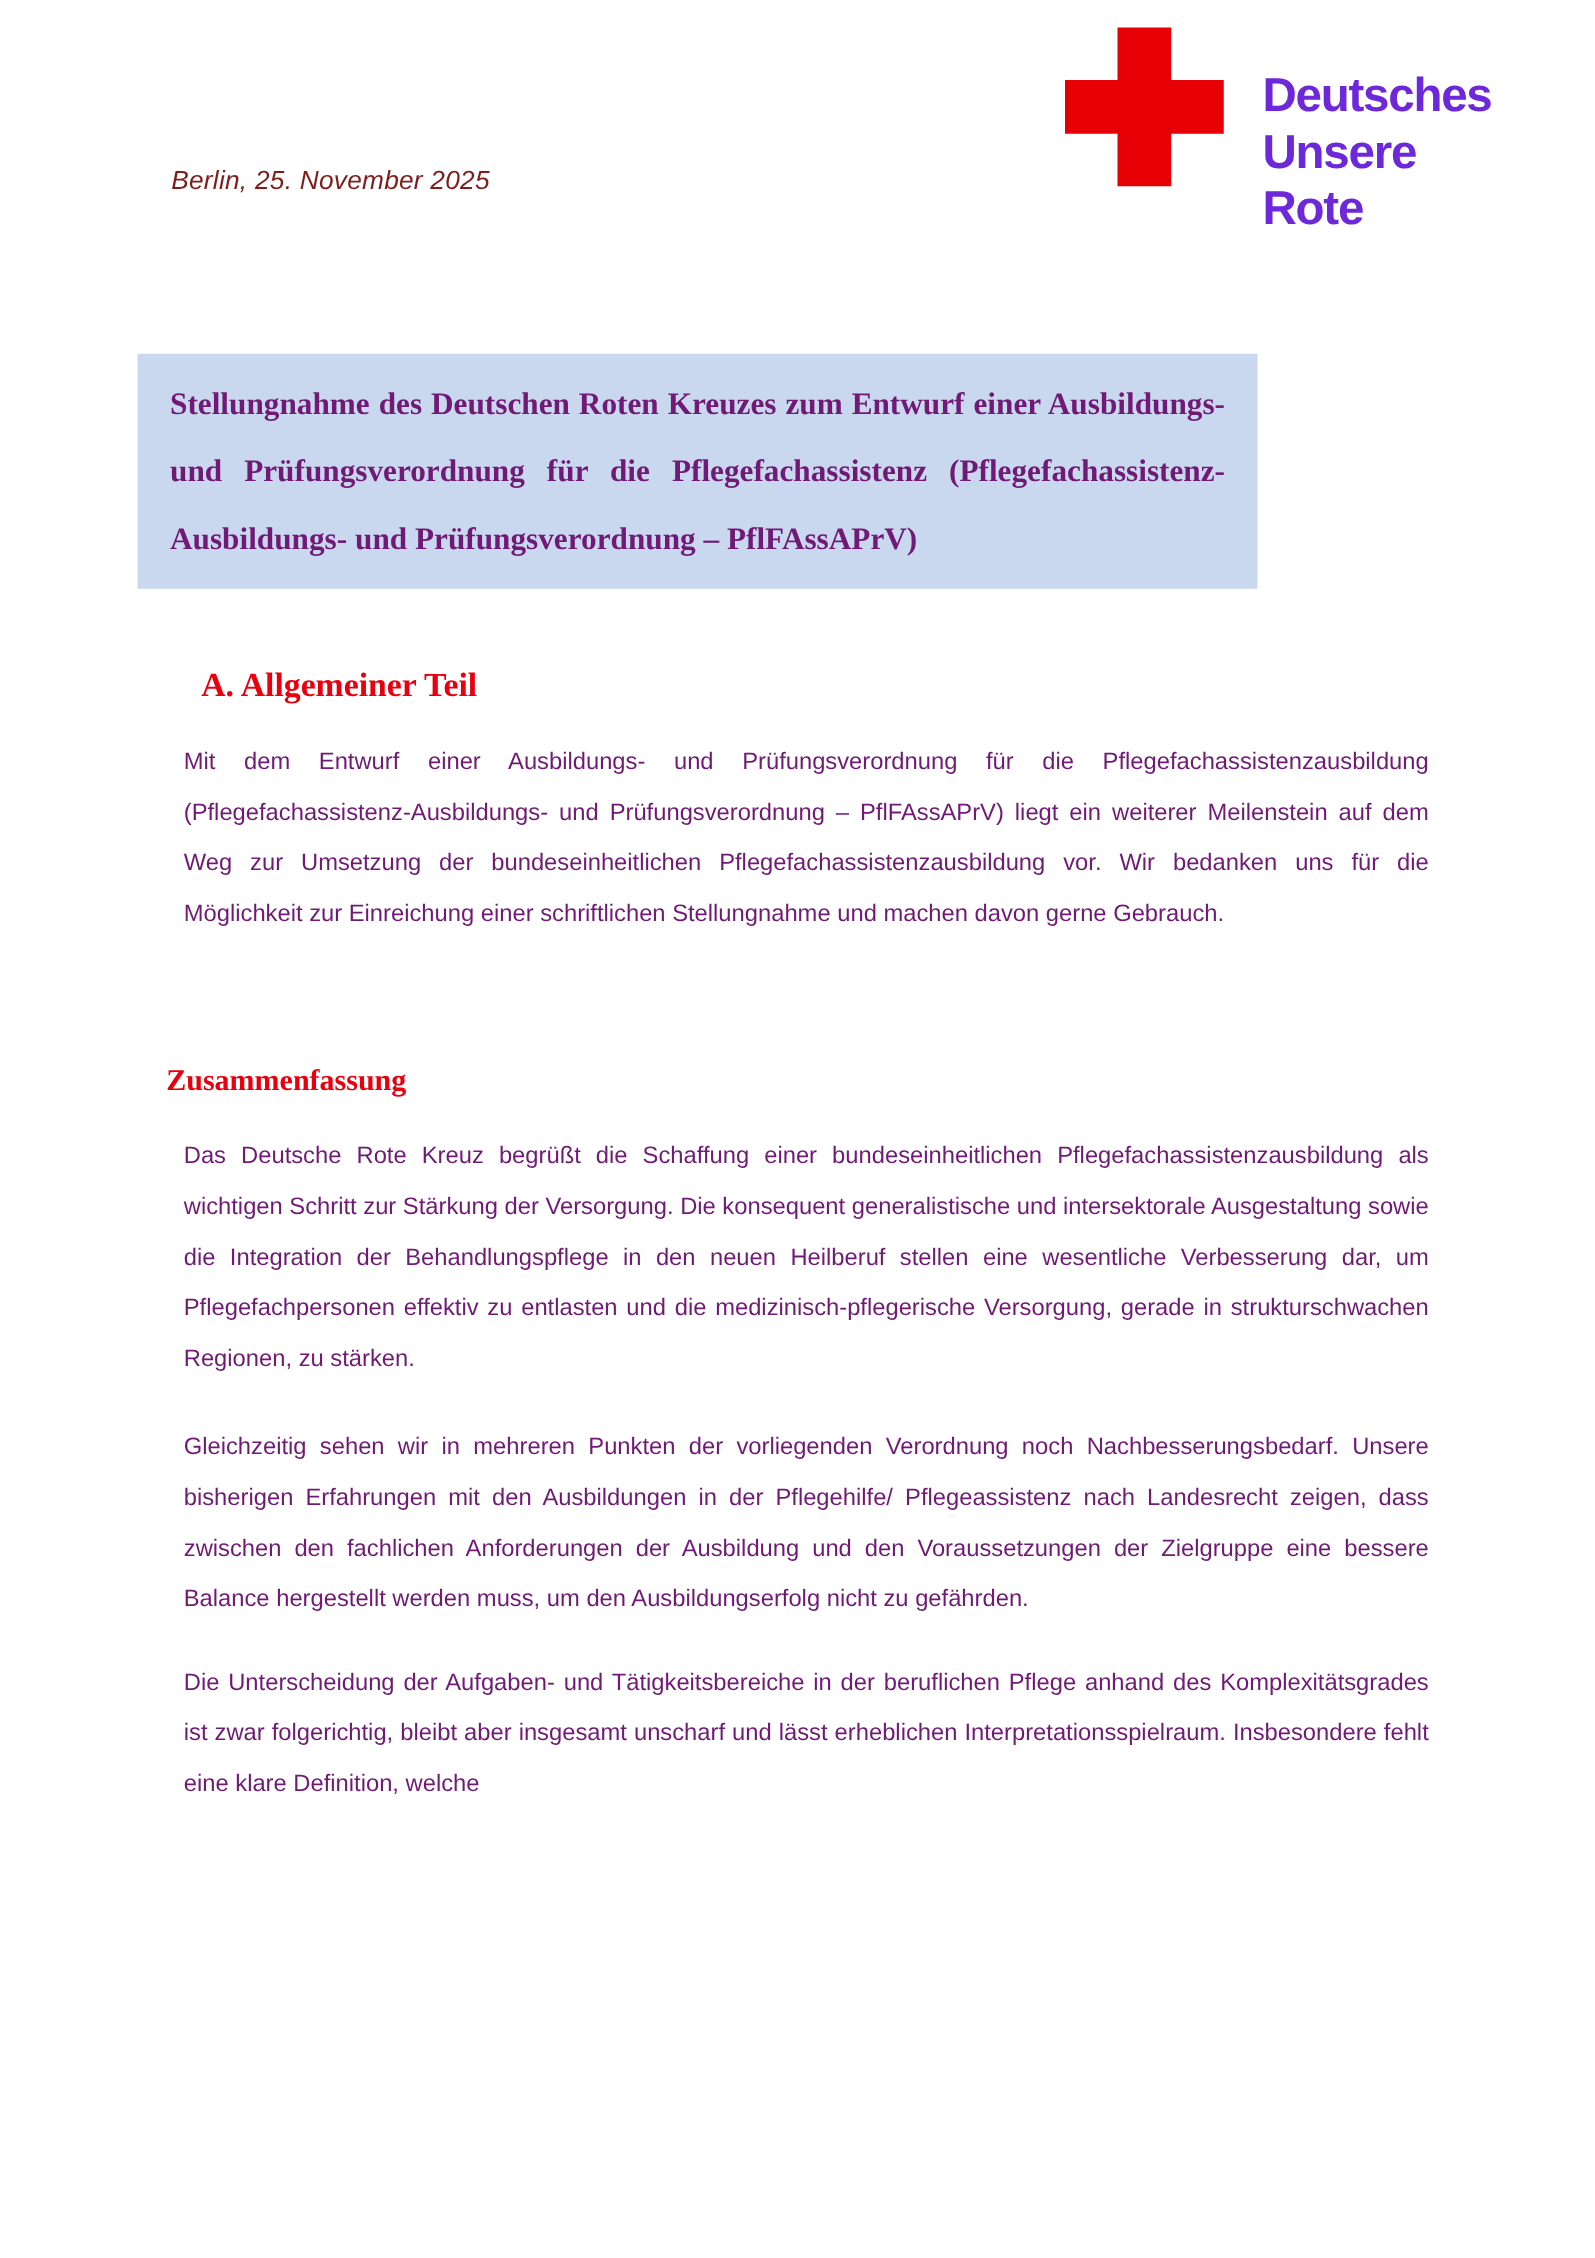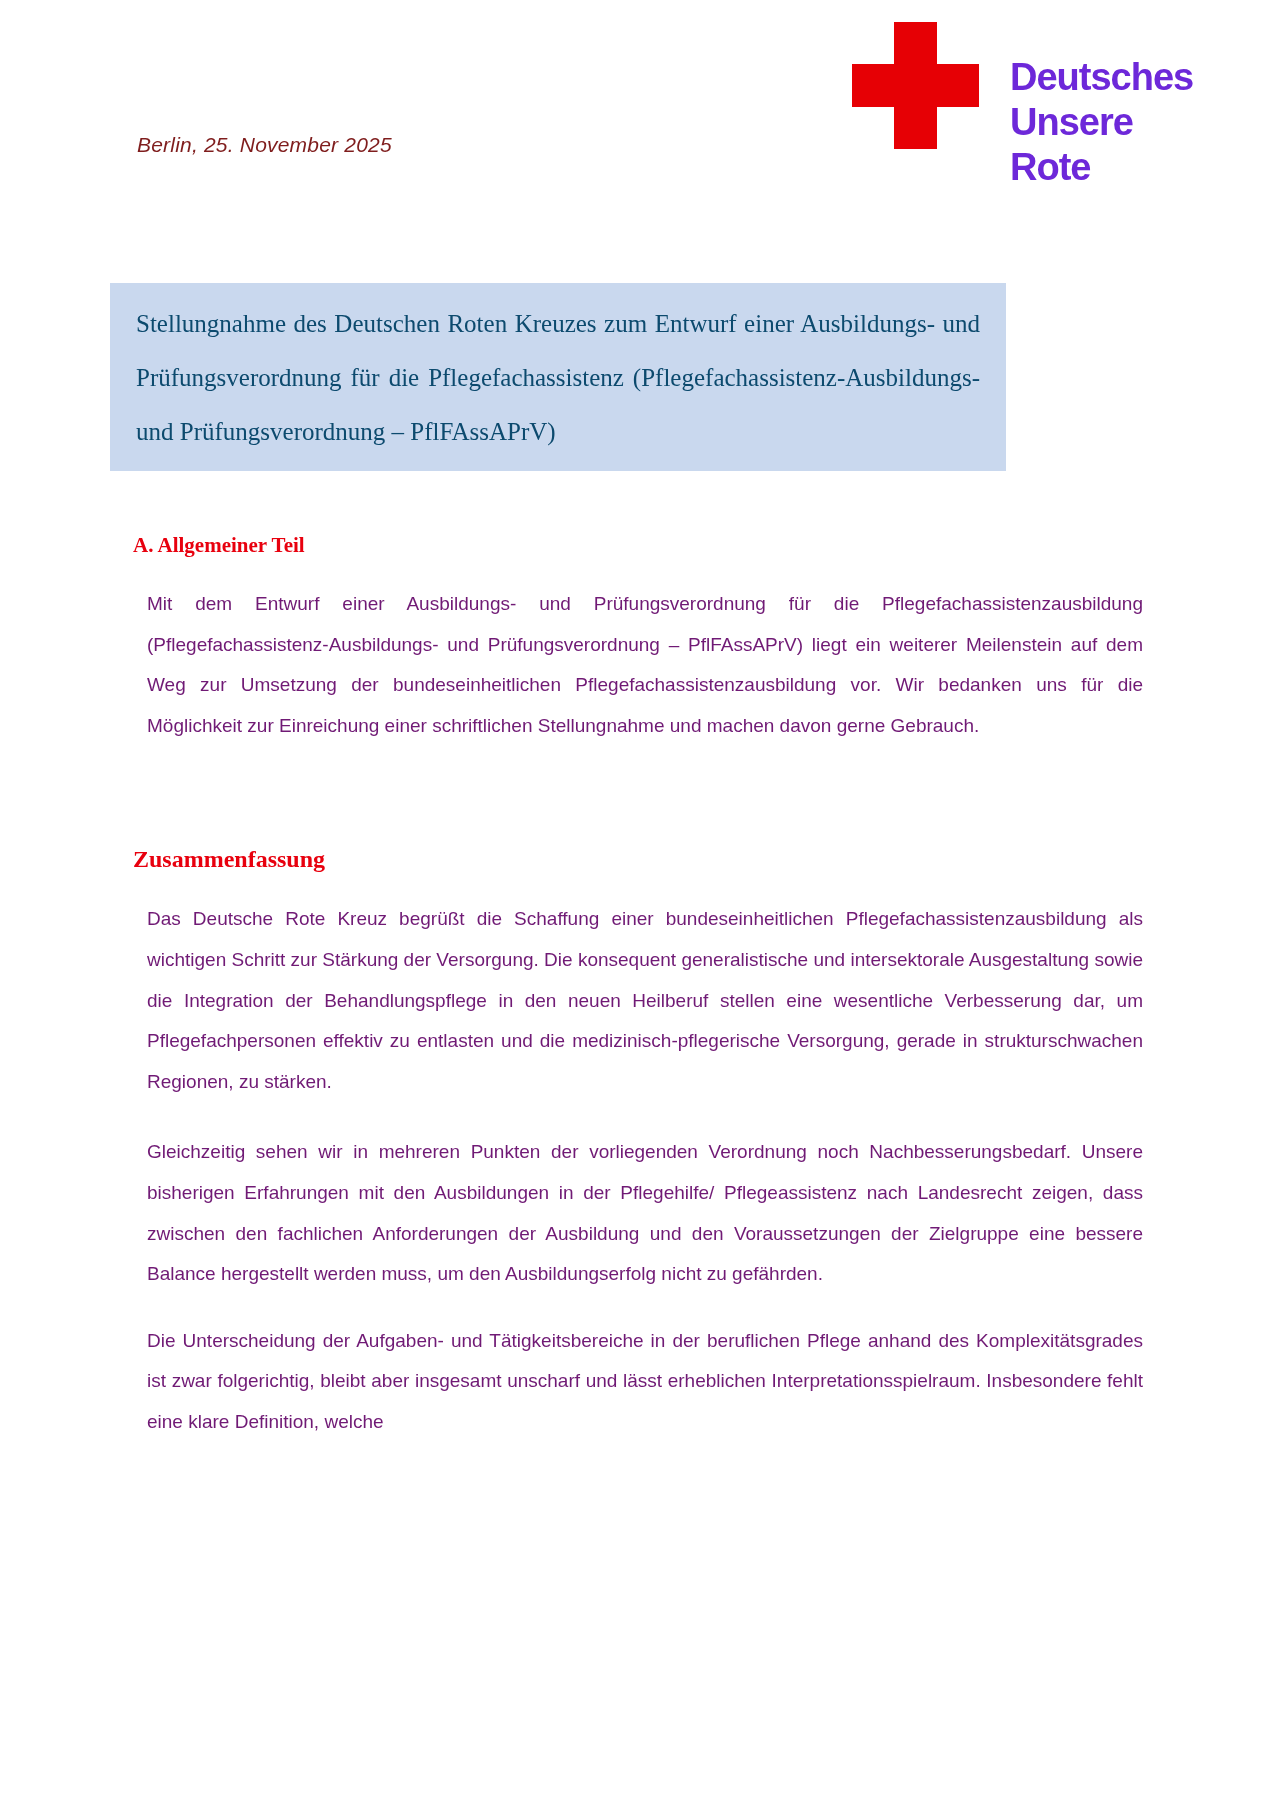--- a/index.html
+++ b/index.html
@@ -50,35 +50,35 @@
 
   
   .title-block {
     margin-left: 110px;
     width: 896px;
     background: #c9d8ee;
     padding: 14px 26px 12px 26px;
   }
   .title-block p {
     font-family: "Liberation Serif", serif;
-    font-weight: normal;
+    font-weight: bold;
     font-size: 25px;
     line-height: 54px;
-    color: #0c4a6e;
+    color: #701a75;
     text-align: justify;
   }
 
   
   .section { margin-left: 133px; width: 1010px; }
   .red-heading {
     font-family: "Liberation Serif", serif;
     font-weight: bold;
     color: #e8000e;
   }
-  .red-heading.lg { font-size: 21px; margin-top: 62px; }
+  .red-heading.lg { font-size: 27px; margin-top: 62px; margin-left: 28px; }
   .red-heading.md { font-size: 24px; margin-top: 100px; }
   .section p.body {
     margin-top: 26px;
     font-size: 19px;
     line-height: 40.6px;
     text-align: justify;
     color: #701a75;
     margin-left: 14px;
   }
   .section p.body + p.body { margin-top: 30px; }

